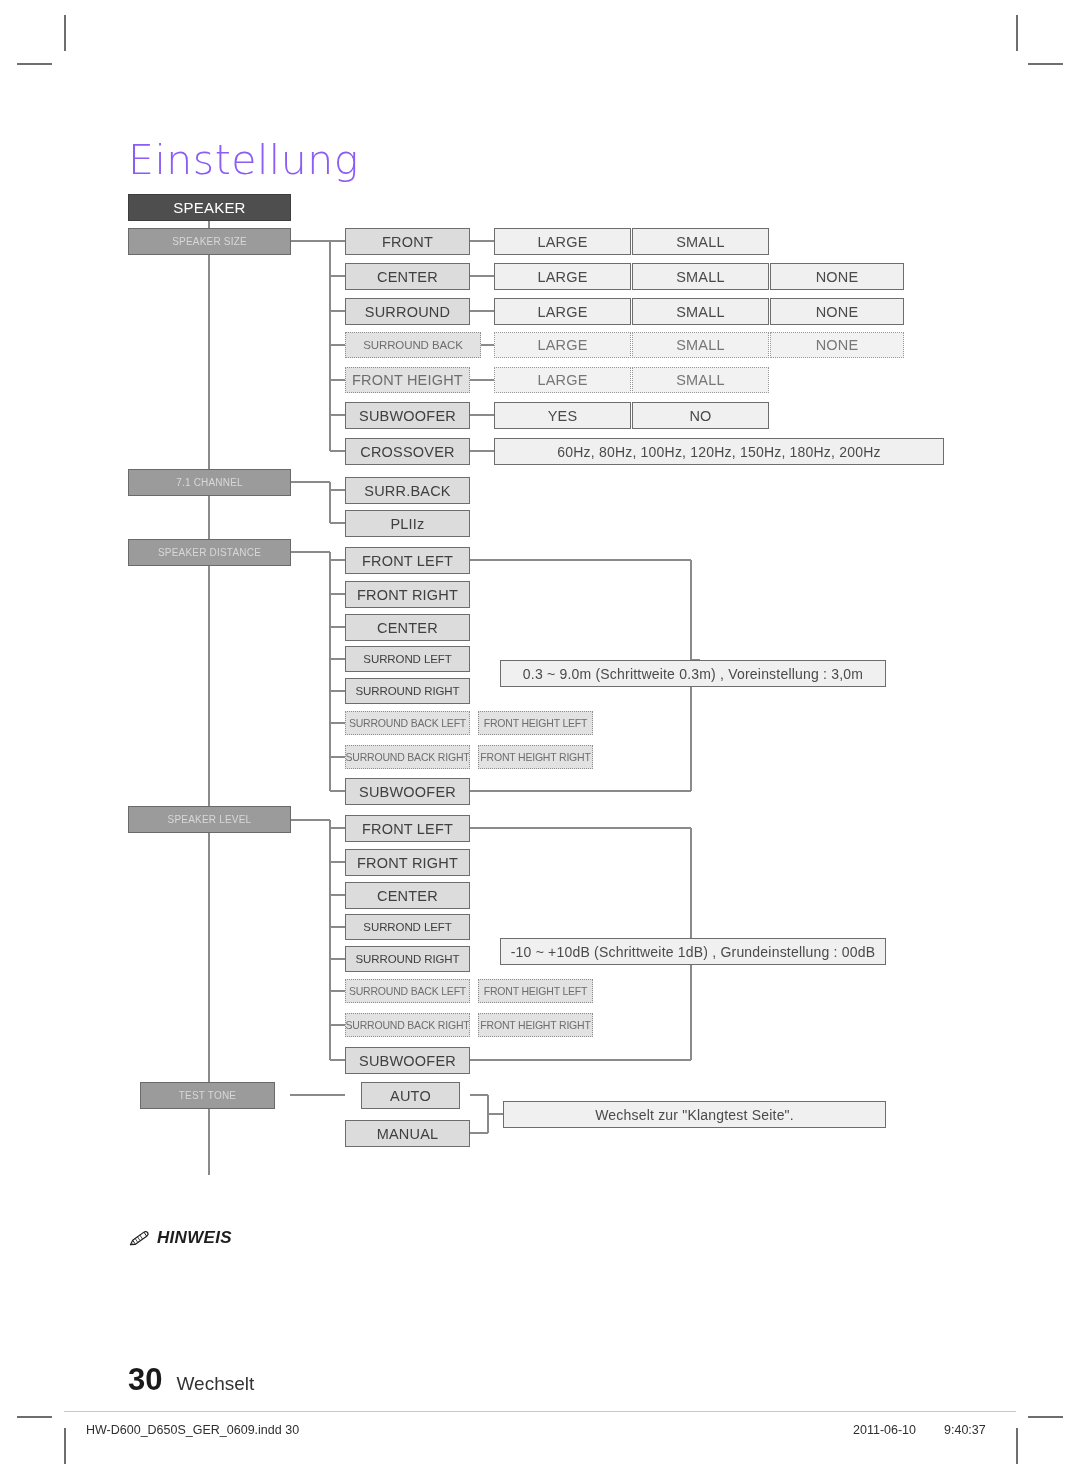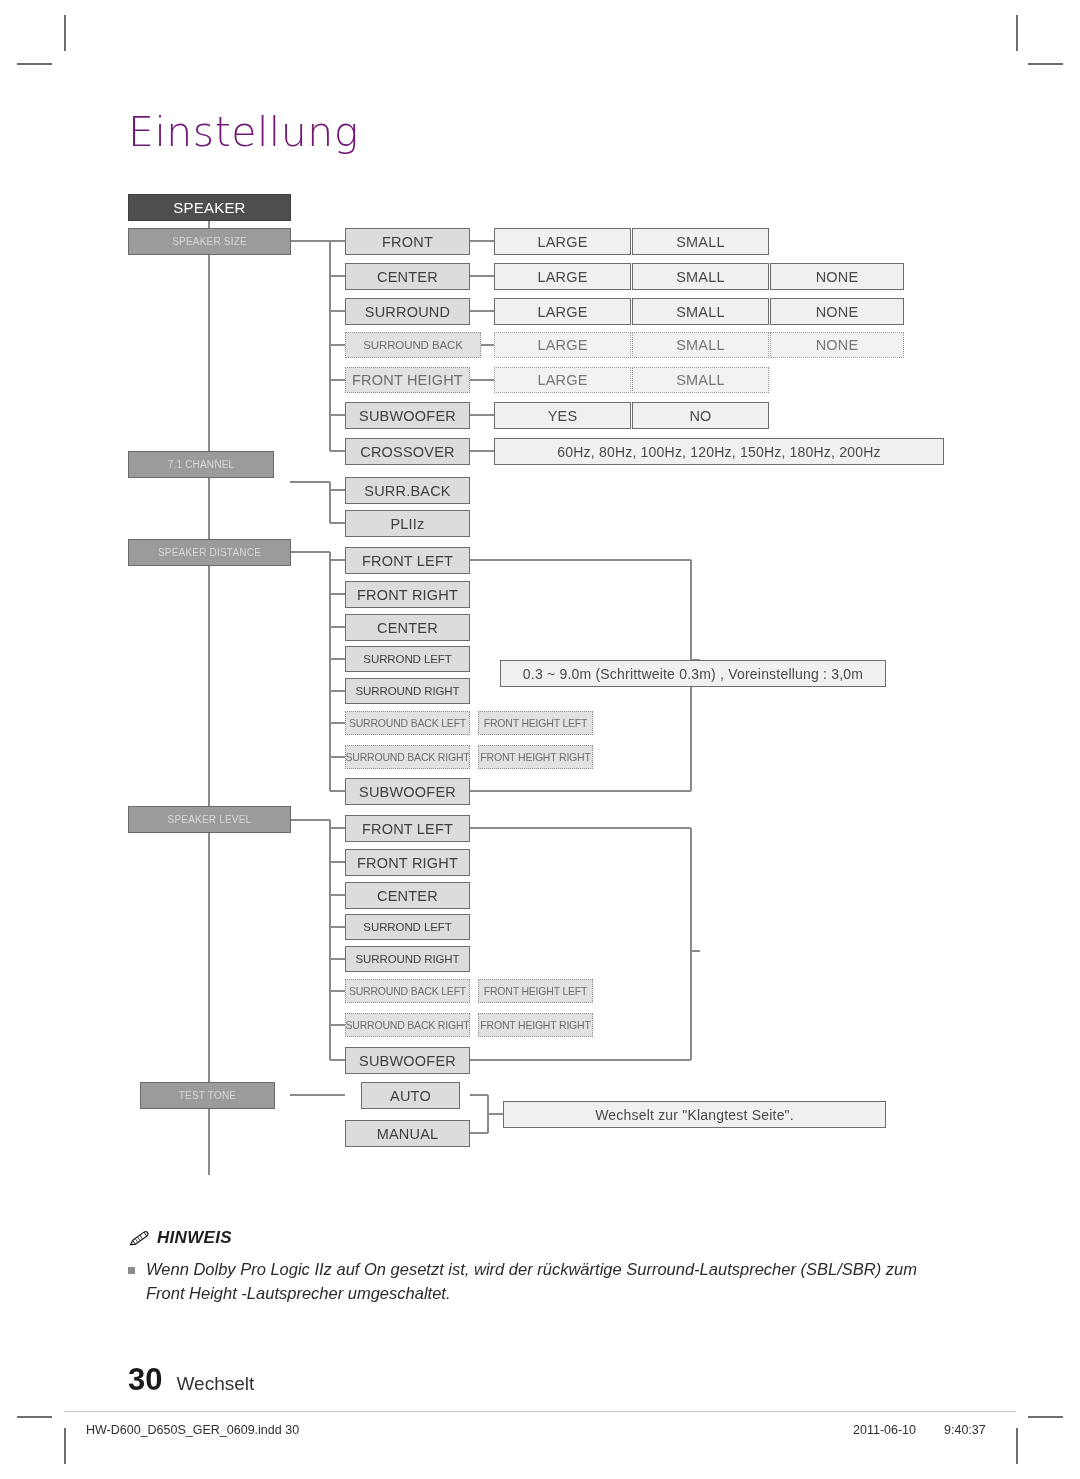--- a/index.html
+++ b/index.html
@@ -15,25 +15,25 @@
   }
 
   
   .crop { position: absolute; background: #6e6e6e; }
   .crop.v { width: 2px; height: 36px; }
   .crop.h { height: 2px; width: 35px; }
 
   
   #page-title {
     position: absolute;
-    left: 128px; top: 108px;
+    left: 128px; top: 136px;
     font-size: 41px;
     font-weight: 300;
     letter-spacing: 0.5px;
-    color: #701a75;
+    color: #8b5cf6;
     font-family: "DejaVu Sans", sans-serif;
     white-space: nowrap;
   }
 
   
   #diagram {
     position: absolute;
     left: 0; top: 0;
     width: 1080px; height: 1479px;
   }
@@ -217,21 +217,21 @@
     </g>
   </svg>
 
   <div class="node root" style="left:128px; top:194px; width:163px; height:27px;">
     <span>SPEAKER</span>
   </div>
 
   <div class="node cat" style="left:128px; top:228px; width:163px; height:27px;">
     <span>SPEAKER SIZE</span>
   </div>
-  <div class="node cat" style="left:128px; top:451px; width:146px; height:27px;justify-content:center;">
+  <div class="node cat" style="left:128px; top:469px; width:163px; height:27px;justify-content:center;">
     <span>7.1 CHANNEL</span>
   </div>
   <div class="node cat" style="left:128px; top:539px; width:163px; height:27px;">
     <span>SPEAKER DISTANCE</span>
   </div>
   <div class="node cat" style="left:128px; top:806px; width:163px; height:27px;">
     <span>SPEAKER LEVEL</span>
   </div>
   <div class="node cat" style="left:140px; top:1082px; width:135px; height:27px;text-align:right;">
     <span>TEST TONE</span>
@@ -377,20 +377,23 @@
     <span>FRONT HEIGHT LEFT</span>
   </div>
   <div class="node item dotted xsmall" style="left:345px; top:1013px; width:125px; height:24px;">
     <span>SURROUND BACK RIGHT</span>
   </div>
   <div class="node item dotted xsmall" style="left:478px; top:1013px; width:115px; height:24px;">
     <span>FRONT HEIGHT RIGHT</span>
   </div>
   <div class="node item" style="left:345px; top:1047px; width:125px; height:27px;">
     <span>SUBWOOFER</span>
+  </div>
+  <div class="node val wide" style="left:500px; top:938px; width:386px; height:27px;">
+    <span>-10 ~ +10dB (Schrittweite 1dB) , Grundeinstellung : 00dB</span>
   </div>
 
   <div class="node item" style="left:345px; top:1082px; width:99px; height:27px;margin-left:16px;">
     <span>AUTO</span>
   </div>
   <div class="node item" style="left:345px; top:1120px; width:125px; height:27px;">
     <span>MANUAL</span>
   </div>
   <div class="node val wide" style="left:503px; top:1101px; width:383px; height:27px;">
     <span>Wechselt zur "Klangtest Seite".</span>
@@ -402,26 +405,20 @@
   <div class="note-head">
     <svg class="pencil-icon" viewBox="0 0 24 20">
       <path d="M2.5 17.5 L5 12.5 L17.5 3.5 C19 2.4 20.8 2.8 21.6 4 C22.4 5.2 22 6.9 20.5 8 L8 17 Z" fill="none" stroke="#1e1e1e" stroke-width="1.3" stroke-linejoin="round"></path>
       <path d="M5 12.5 L8 17" fill="none" stroke="#1e1e1e" stroke-width="1.1"></path>
       <path d="M17.5 3.5 L20.5 8" fill="none" stroke="#1e1e1e" stroke-width="1.1"></path>
       <path d="M7.6 10.3 L10.6 14.8 M10.2 8.4 L13.2 12.9 M12.8 6.5 L15.8 11" fill="none" stroke="#1e1e1e" stroke-width="0.9"></path>
       <path d="M2.5 17.5 L5.6 16.4" fill="none" stroke="#1e1e1e" stroke-width="1.1"></path>
     </svg>
     <span>HINWEIS</span>
   </div>
-  <ul class="note-list">
-    <li>
-      <span class="bullet-sq"></span>
-      <span>Wenn Dolby Pro Logic IIz auf On gesetzt ist, wird der rückwärtige Surround-Lautsprecher (SBL/SBR) zum Front Height -Lautsprecher umgeschaltet.</span>
-    </li>
-  </ul>
 </div>
 
 <div id="pagefoot">
   <span class="pg-num">30</span>
   <span class="pg-lang">Wechselt</span>
 </div>
 
 <div class="footrule" style="left:64px; top:1411px; width:952px; height:1px; background:#c9c9c9;"></div>
 
 <div id="imprint">

